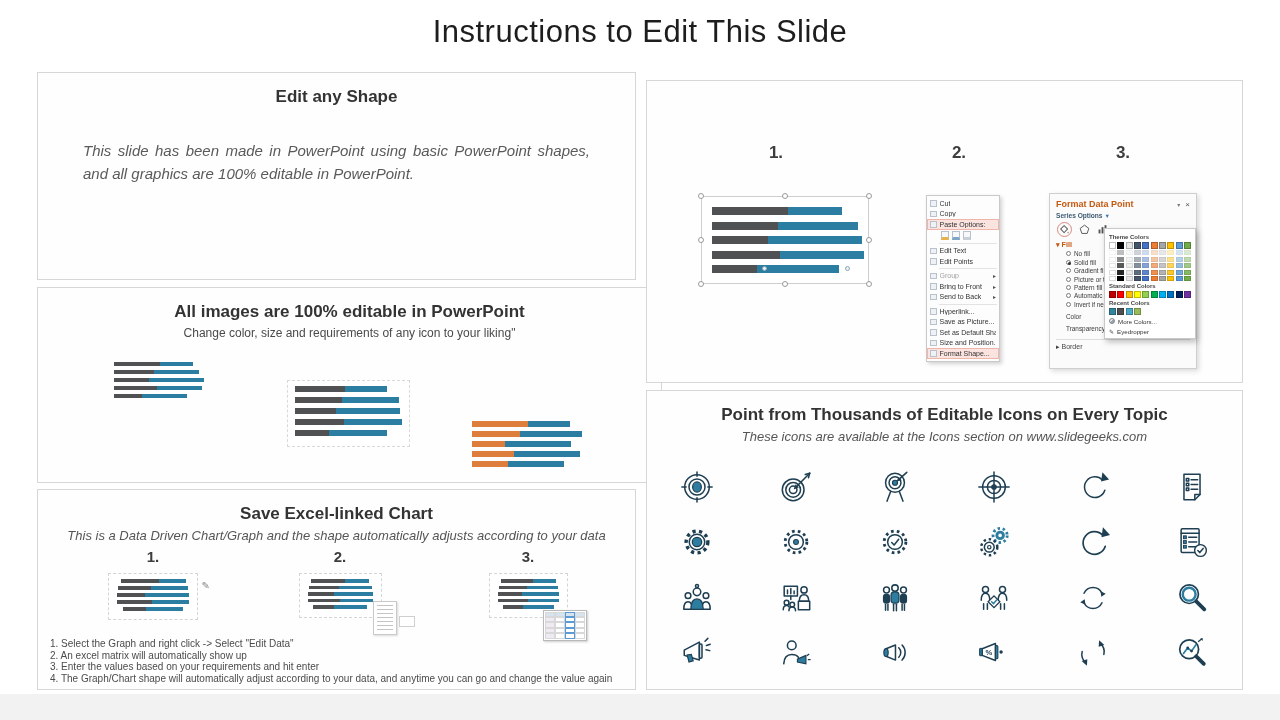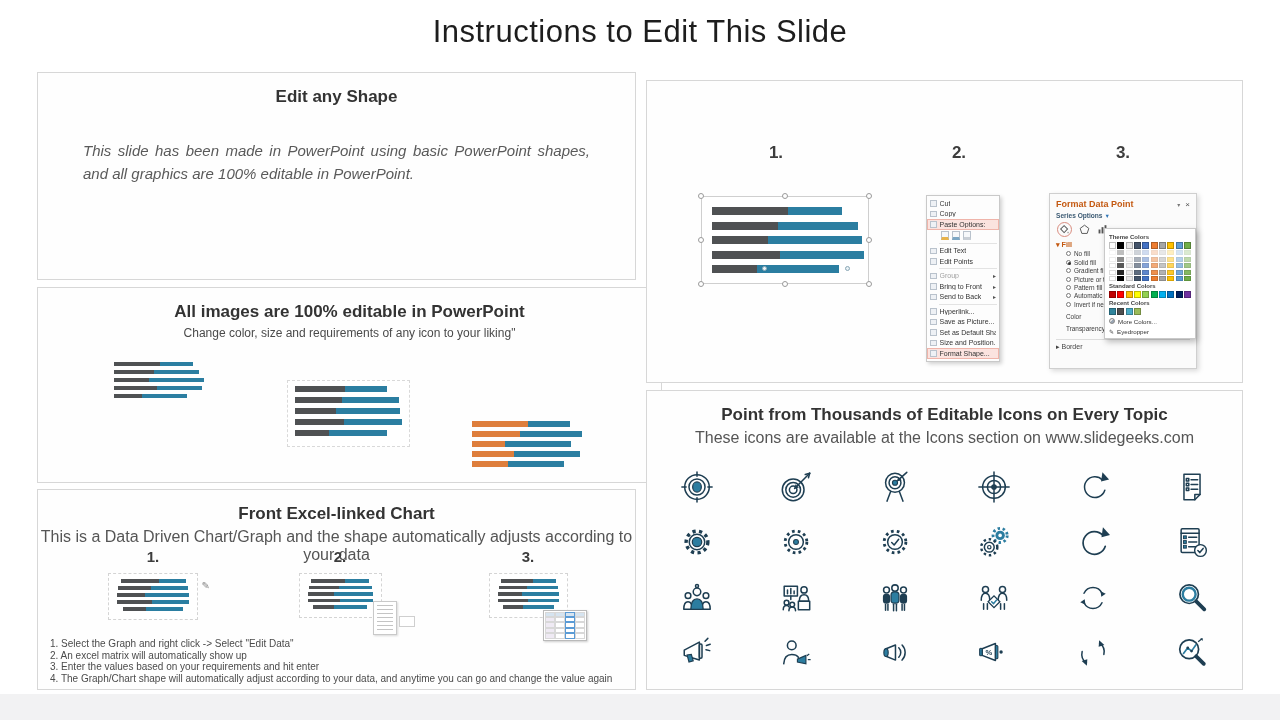--- a/index.html
+++ b/index.html
@@ -12,21 +12,21 @@
 
   .panel { position:absolute; background:#fefefe; border:1px solid #d7d7d7; }
   .p1 { left:37px; top:72px;  width:599px; height:208px; }
   .p2 { left:37px; top:287px; width:625px; height:196px; }
   .p3 { left:37px; top:489px; width:599px; height:201px; }
   .p4 { left:646px; top:80px;  width:597px; height:303px; }
   .p5 { left:646px; top:390px; width:597px; height:300px; }
 
   .panel h2 { text-align:center; font-size:17px; font-weight:700; color:#333; margin-top:14px; }
   .sub { text-align:center; font-size:12px; color:#4a4a4a; margin-top:4px; }
-  .sub.it { font-size:16px; color:#555; }
+  .sub.it { font-style:italic; font-size:13px; color:#555; }
 
   .body-text { font-style:italic; font-size:15px; line-height:1.55; color:#5a5a5a;
     text-align:justify; margin:0 45px; }
   .p1 .body-text:first-of-type { margin-top:32px; }
   .p1 .body-text + .body-text { margin-top:18px; }
 
   .mini-chart { position:absolute; font-size:0; }
   .mini-chart .bar-row span { display:inline-block; vertical-align:top; height:100%; }
   .c1 { left:76px;  top:74px; }
   .c2 { left:249px; top:92px; border:1px dashed #d9d9d9; padding:5px 7px; background:#fff; }
@@ -162,21 +162,21 @@
     <div class="mini-chart c3">
         <div class="bar-row" style="height: 6px; margin-bottom: 4px;"><span style="width: 56px; background: rgb(222, 126, 60);"></span><span style="width: 42px; background: rgb(43, 126, 161);"></span></div>
         <div class="bar-row" style="height: 6px; margin-bottom: 4px;"><span style="width: 48px; background: rgb(222, 126, 60);"></span><span style="width: 62px; background: rgb(43, 126, 161);"></span></div>
         <div class="bar-row" style="height: 6px; margin-bottom: 4px;"><span style="width: 33px; background: rgb(222, 126, 60);"></span><span style="width: 66px; background: rgb(43, 126, 161);"></span></div>
         <div class="bar-row" style="height: 6px; margin-bottom: 4px;"><span style="width: 42px; background: rgb(222, 126, 60);"></span><span style="width: 66px; background: rgb(43, 126, 161);"></span></div>
         <div class="bar-row" style="height: 6px; margin-bottom: 4px;"><span style="width: 36px; background: rgb(222, 126, 60);"></span><span style="width: 56px; background: rgb(43, 126, 161);"></span></div>
       </div>
   </section>
 
   <section class="panel p3">
-    <h2>Front Excel-linked Chart</h2>
+    <h2>Save Excel-linked Chart</h2>
     <div class="sub it">This is a Data Driven Chart/Graph and the shape automatically adjusts according to your data</div>
 
     <div class="step-col s1">
       <div class="step-num">1.</div>
       <div class="thumb">
         <div class="mini-chart">
             <div class="bar-row" style="height: 4px; margin-bottom: 3px;"><span style="width: 38px; background: rgb(79, 81, 83);"></span><span style="width: 27px; background: rgb(43, 126, 161);"></span></div>
             <div class="bar-row" style="height: 4px; margin-bottom: 3px;"><span style="width: 33px; background: rgb(79, 81, 83);"></span><span style="width: 37px; background: rgb(43, 126, 161);"></span></div>
             <div class="bar-row" style="height: 4px; margin-bottom: 3px;"><span style="width: 28px; background: rgb(79, 81, 83);"></span><span style="width: 44px; background: rgb(43, 126, 161);"></span></div>
             <div class="bar-row" style="height: 4px; margin-bottom: 3px;"><span style="width: 35px; background: rgb(79, 81, 83);"></span><span style="width: 37px; background: rgb(43, 126, 161);"></span></div>

